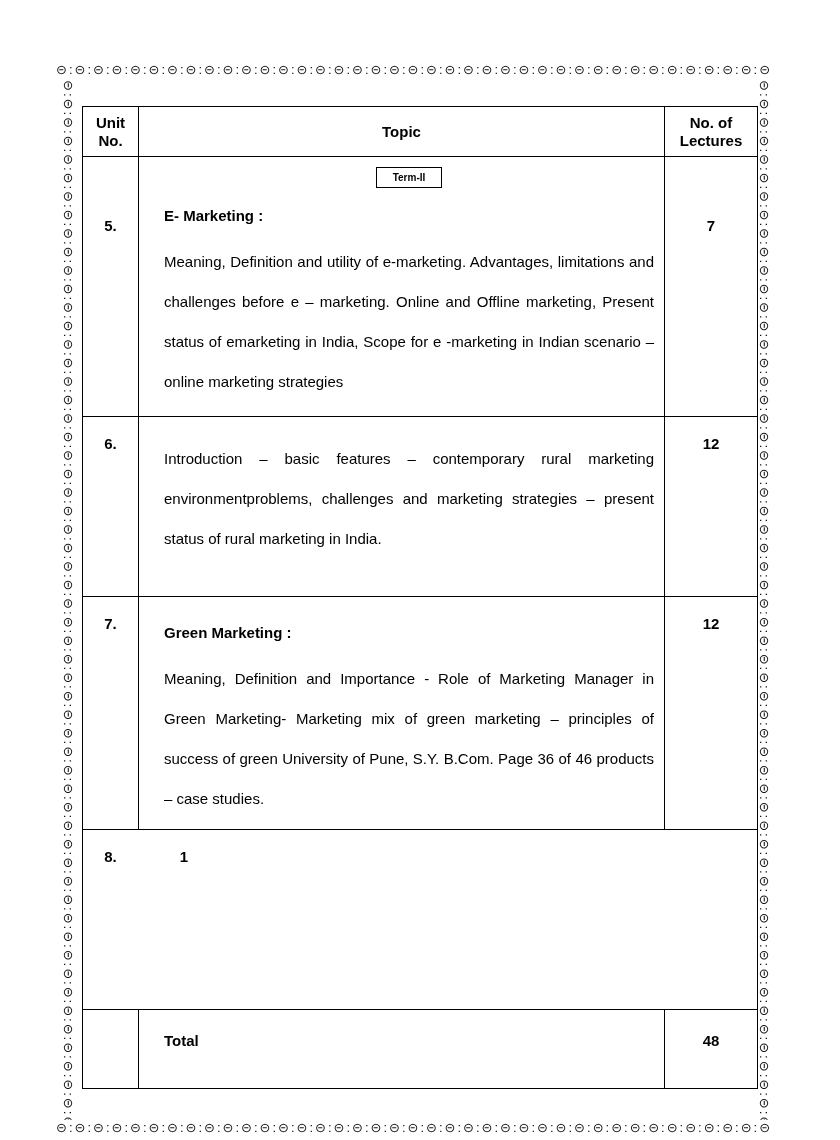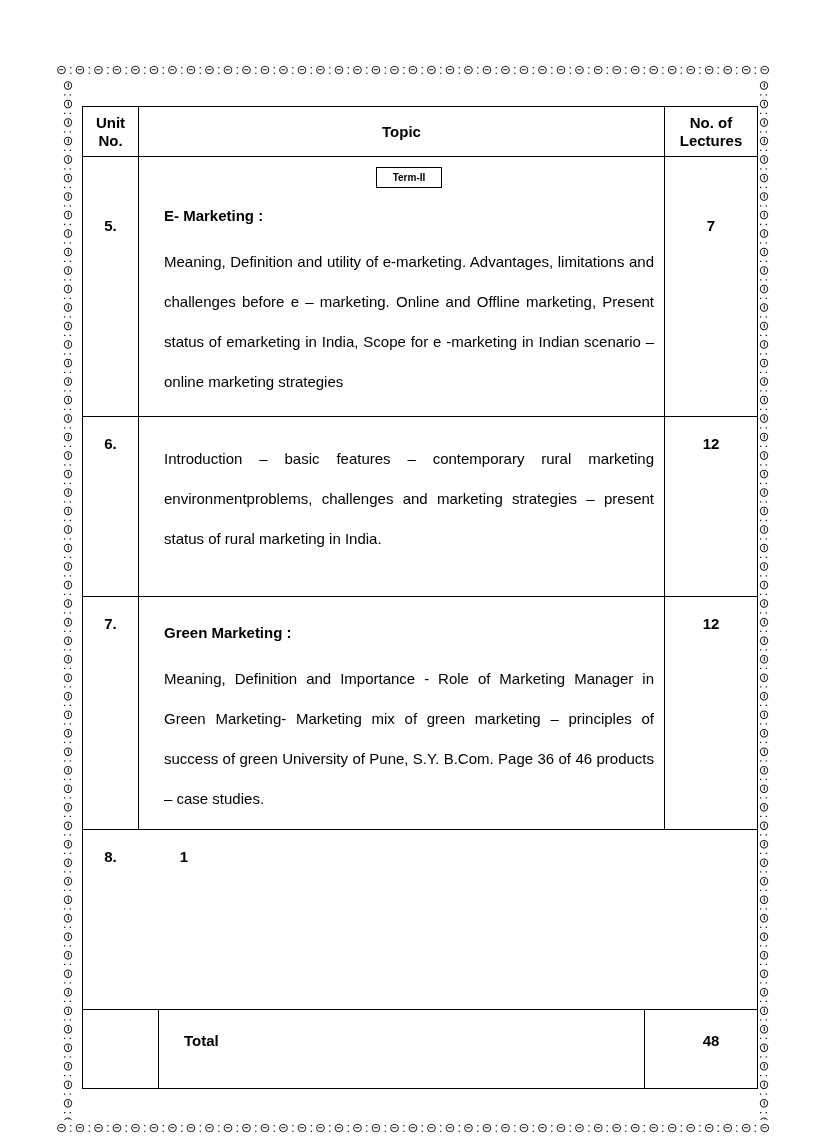--- a/index.html
+++ b/index.html
@@ -76,21 +76,21 @@
   .unit-row .cell-topic { padding-top: 16px; padding-bottom: 10px; }
 
   .row-first .cell-unit,
   .row-first .cell-lect { padding-top: 60px; }
   .row-first .cell-topic { padding-top: 8px; }
 
   .row-5 { min-height: 260px; }
   .row-6 { min-height: 180px; }
   .row-7 { min-height: 220px; }
   .row-8 { min-height: 180px; }
-  .row-total { min-height: 78px; gap: 20px; }
+  .row-total { min-height: 78px; }
 
   .term-wrap { text-align: center; margin: 2px 0 8px 0; }
   .term-box {
     display: inline-block;
     border: 1.6px solid #000;
     padding: 4px 16px;
     font-weight: bold;
     font-size: 10px;
   }
 

